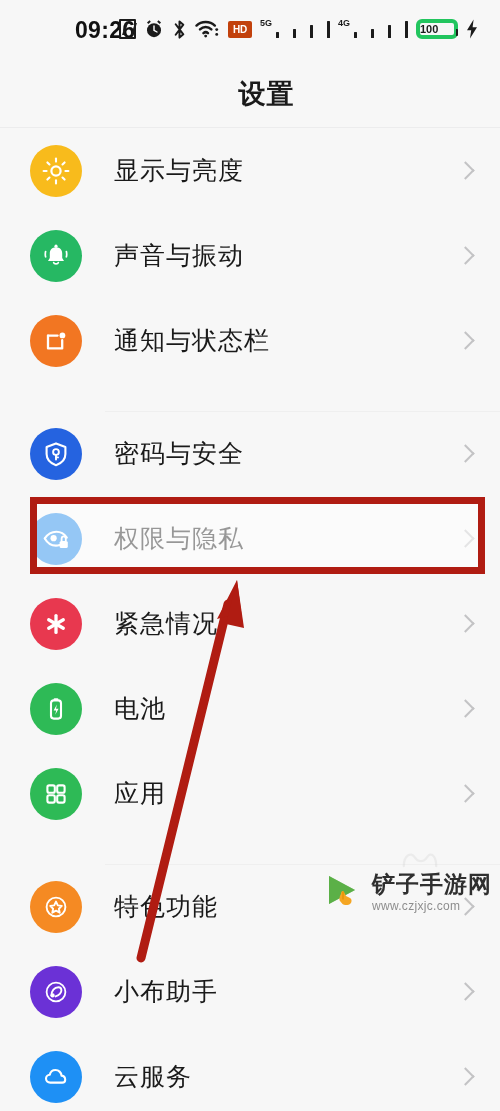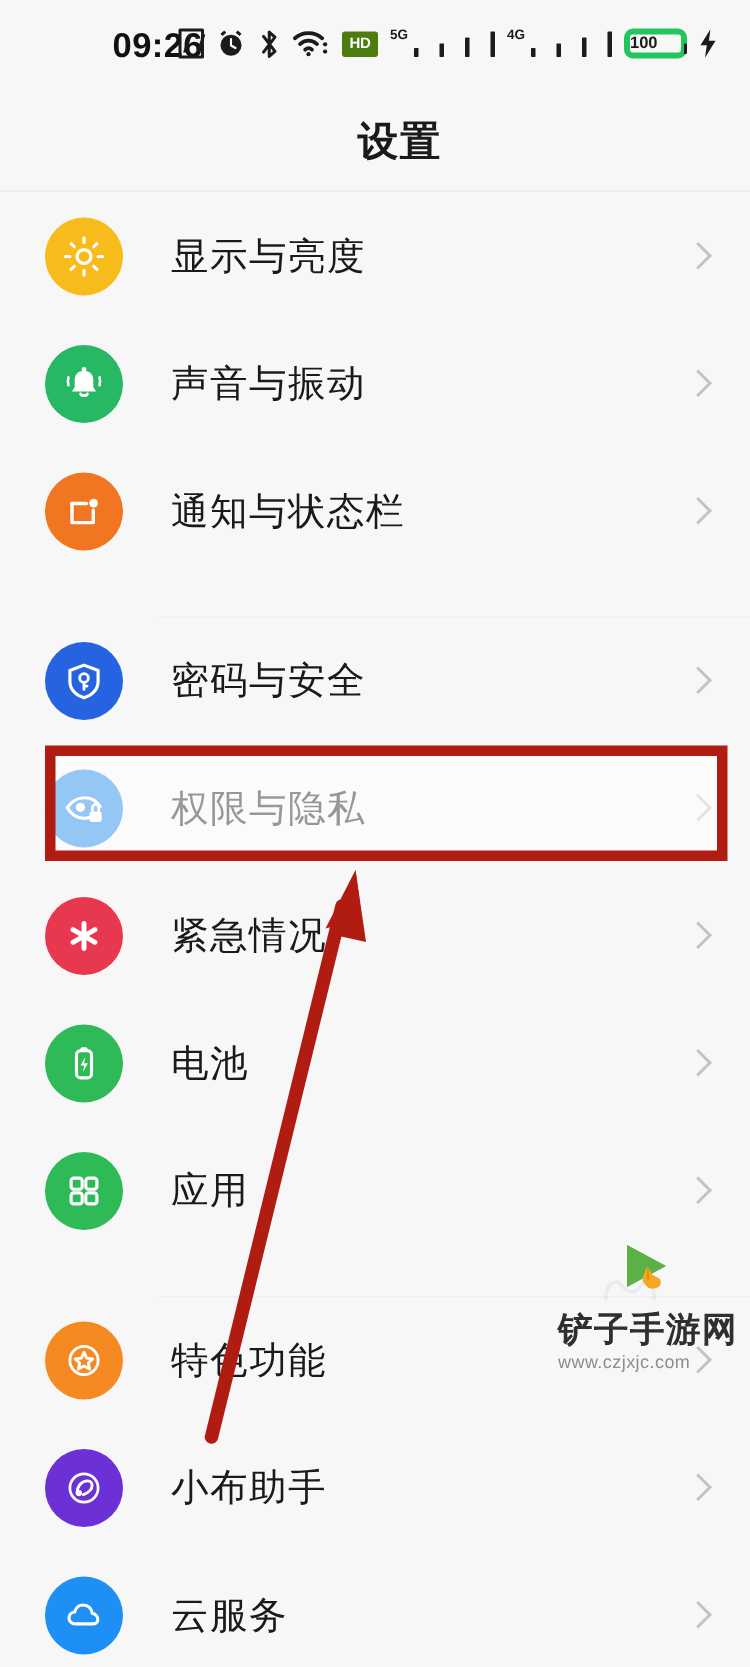--- a/index.html
+++ b/index.html
@@ -54,21 +54,21 @@
     left: 3px; top: 2px;
     width: 7px; height: 12px;
     border-left: 2px solid #1b1b1b;
     border-right: 2px solid #1b1b1b;
     transform: skewX(-18deg);
   }
 
   .hd-box {
     display: flex; align-items:center; justify-content:center;
     min-width: 24px; height: 17px;
-    background: #4d7c0f;
+    background: #c2410c;
     border-radius: 2px;
     color: #fff;
     font-size: 10px;
     font-weight: 700;
     padding: 0 2px;
     letter-spacing: -0.3px;
   }
 
   .sig { display: flex; align-items: flex-end; gap: 14px; height: 18px; position: relative; padding-left: 16px;}
   .sig .g { font-size: 9px; font-weight: 700; position:absolute; left:0; top:-1px; line-height:1;}
@@ -178,21 +178,20 @@
   }
 
   
   .watermark {
     position: absolute;
     right: 8px; bottom: 6px;
     display: flex;
     align-items: center;
     gap: 7px;
     z-index: 8;
-    flex-direction: column;
   }
   .wm-logo { width: 44px; height: 44px; position: relative; }
   .wm-text { display: flex; flex-direction: column; line-height: 1; }
   .wm-title {
     font-size: 23px;
     font-weight: 700;
     color: #2f2f2f;
     letter-spacing: 1px;
   }
   .wm-url {

